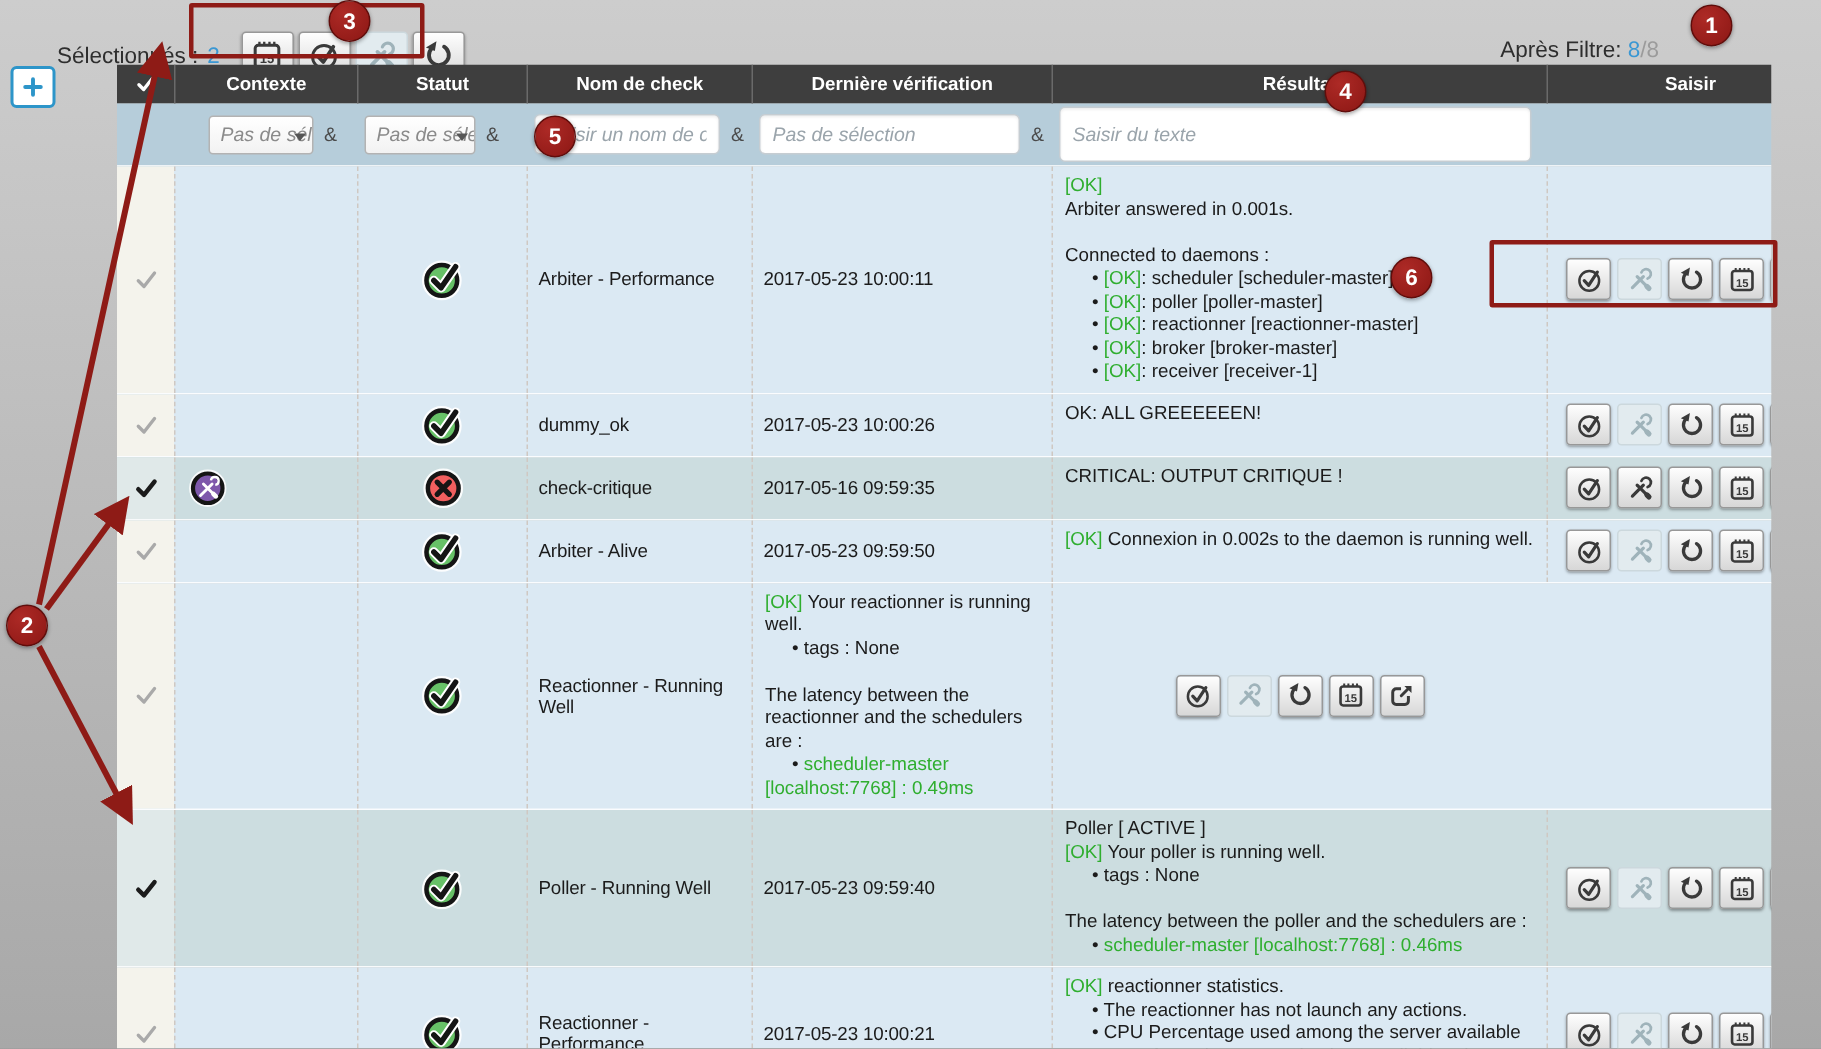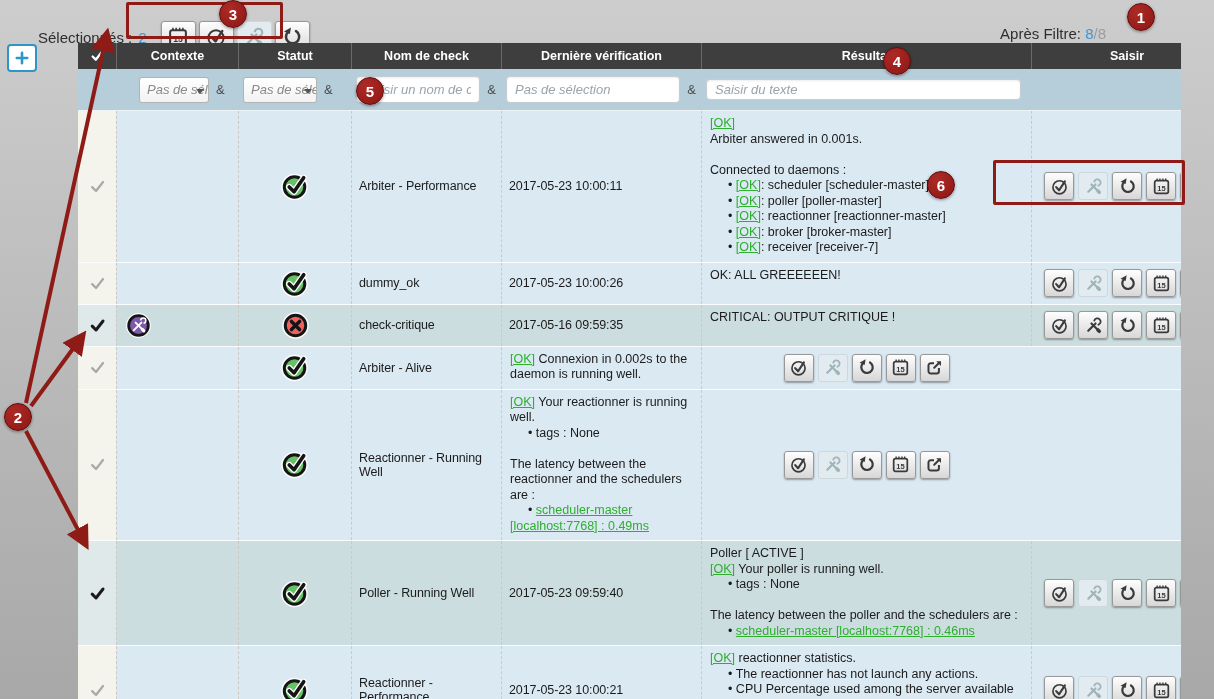--- a/index.html
+++ b/index.html
@@ -42,37 +42,37 @@
   .fselect{position:relative;height:26px;background:linear-gradient(#fff,#f2f2f2);
            border:1px solid #b3b3b3;border-radius:3px;display:flex;align-items:center;
            padding:0 16px 0 7px;font-size:13px;font-style:italic;color:#8a8a8a;
            white-space:nowrap;overflow:hidden;cursor:pointer;flex:0 0 auto;}
   .caret{position:absolute;right:4px;top:11px;width:0;height:0;
          border-left:4px solid transparent;border-right:4px solid transparent;border-top:5px solid #555;}
   .finput{height:27px;border:1px solid #c6cdd2;border-radius:4px;background:#fff;
           padding:0 8px;font-size:13px;font-family:inherit;min-width:0;flex:1 1 auto;
           box-shadow:inset 0 1px 2px rgba(0,0,0,.08);}
   .finput::placeholder{font-style:italic;color:#9aa4ab;}
-  .finput.tall{height:21px;}
+  .finput.tall{height:37px;}
   
   .row{border-bottom:1px solid rgba(255,255,255,.85);background:#dbe9f3;min-height:42px;}
   .row.selected{background:#ccdde0;}
   .cell{display:flex;align-items:center;border-left:1px dashed #cfc8c2;min-width:0;}
   .cell.checkcol{border-left:none;justify-content:center;background:#f4f3ec;color:#a5a5a5;}
   .row.selected .cell.checkcol{background:#e0e9e9;color:#1b1b1b;}
   .cell.checkcol svg{width:17px;height:17px;}
   .cell.ctxcol{padding-left:8px;}
   .cell.ctxcol svg{width:27px;height:27px;}
   .cell.statcol{justify-content:center;}
   .cell.statcol svg{width:29px;height:29px;}
   .cell.txt{padding:4px 4px 4px 7px;font-size:12.5px;letter-spacing:-0.1px;}
   .cell.res{display:block;padding:5px 8px 6px;font-size:12.5px;line-height:15.5px;}
   .rl{min-height:15.5px;white-space:normal;}
   .rl.b{text-indent:18px;}
-  .ok{color:#2fae2f;text-decoration:underline;}
+  .ok{color:#2fae2f;}
   .cell.act{justify-content:center;gap:4px;}
   
   .overlay{position:absolute;inset:0;width:1214px;height:699px;z-index:8;pointer-events:none;}
   .ann-box{position:absolute;border:3px solid #8e1b16;border-radius:2px;z-index:9;pointer-events:none;}
   .ann-badge{position:absolute;width:28px;height:28px;border-radius:50%;z-index:10;
              background:radial-gradient(circle at 35% 30%,#ad2a26,#8c1714);
              border:1px solid #5f0d0b;color:#fff;font-size:15px;font-weight:bold;
              display:flex;align-items:center;justify-content:center;pointer-events:none;
              box-shadow:0 1px 3px rgba(0,0,0,.4);}
 </style>
@@ -208,21 +208,21 @@
           <div class="cell txt">2017-05-23 10:00:11</div>
           <div class="cell res">
             <div class="rl"><span class="ok">[OK]</span></div>
             <div class="rl"><span>Arbiter answered in 0.001s.</span></div>
             <div class="rl">&nbsp;</div>
             <div class="rl"><span>Connected to daemons  :</span></div>
             <div class="rl b"><span>• </span><span class="ok">[OK]</span><span>: scheduler [scheduler-master]</span></div>
             <div class="rl b"><span>• </span><span class="ok">[OK]</span><span>: poller [poller-master]</span></div>
             <div class="rl b"><span>• </span><span class="ok">[OK]</span><span>: reactionner [reactionner-master]</span></div>
             <div class="rl b"><span>• </span><span class="ok">[OK]</span><span>: broker [broker-master]</span></div>
-            <div class="rl b"><span>• </span><span class="ok">[OK]</span><span>: receiver [receiver-7]</span></div>
+            <div class="rl b"><span>• </span><span class="ok">[OK]</span><span>: receiver [receiver-1]</span></div>
           </div>
           <div class="cell act">
             <button class="ibtn small">
               <span style="display: flex;">
                 <svg viewBox="0 0 24 24">
                   <circle cx="12" cy="13" r="8.3" fill="none" stroke="currentColor" stroke-width="2.1"></circle>
                   <path d="M7.8 12.8 l3.7 3.9 L18.8 5.6" fill="none" stroke="currentColor" stroke-width="2.7" stroke-linecap="round" stroke-linejoin="round"></path>
                 </svg>
               </span>
             </button>
@@ -429,20 +429,21 @@
             <span style="display: flex;">
               <svg viewBox="0 0 30 30">
                 <circle cx="14" cy="15.5" r="12.2" fill="none" stroke="rgba(255,255,255,0.9)" stroke-width="3"></circle>
                 <circle cx="14" cy="15.5" r="10.6" fill="#67c167" stroke="#151515" stroke-width="3.1"></circle>
                 <path d="M8.5 15.5 L13.5 20.5 L23.5 6" fill="none" stroke="#ffffff" stroke-width="6.5" stroke-linecap="round" stroke-linejoin="round"></path>
                 <path d="M8.5 15.5 L13.5 20.5 L23.5 6" fill="none" stroke="#151515" stroke-width="3.8" stroke-linecap="round" stroke-linejoin="round"></path>
               </svg>
             </span>
           </div>
           <div class="cell txt">Arbiter - Alive</div>
+          <div class="cell txt">2017-05-23 09:59:50</div>
           <div class="cell res">
             <div class="rl"><span class="ok">[OK]</span><span> Connexion in 0.002s to the daemon is running well.</span></div>
           </div>
           <div class="cell act">
             <button class="ibtn small">
               <span style="display: flex;">
                 <svg viewBox="0 0 24 24">
                   <circle cx="12" cy="13" r="8.3" fill="none" stroke="currentColor" stroke-width="2.1"></circle>
                   <path d="M7.8 12.8 l3.7 3.9 L18.8 5.6" fill="none" stroke="currentColor" stroke-width="2.7" stroke-linecap="round" stroke-linejoin="round"></path>
                 </svg>

